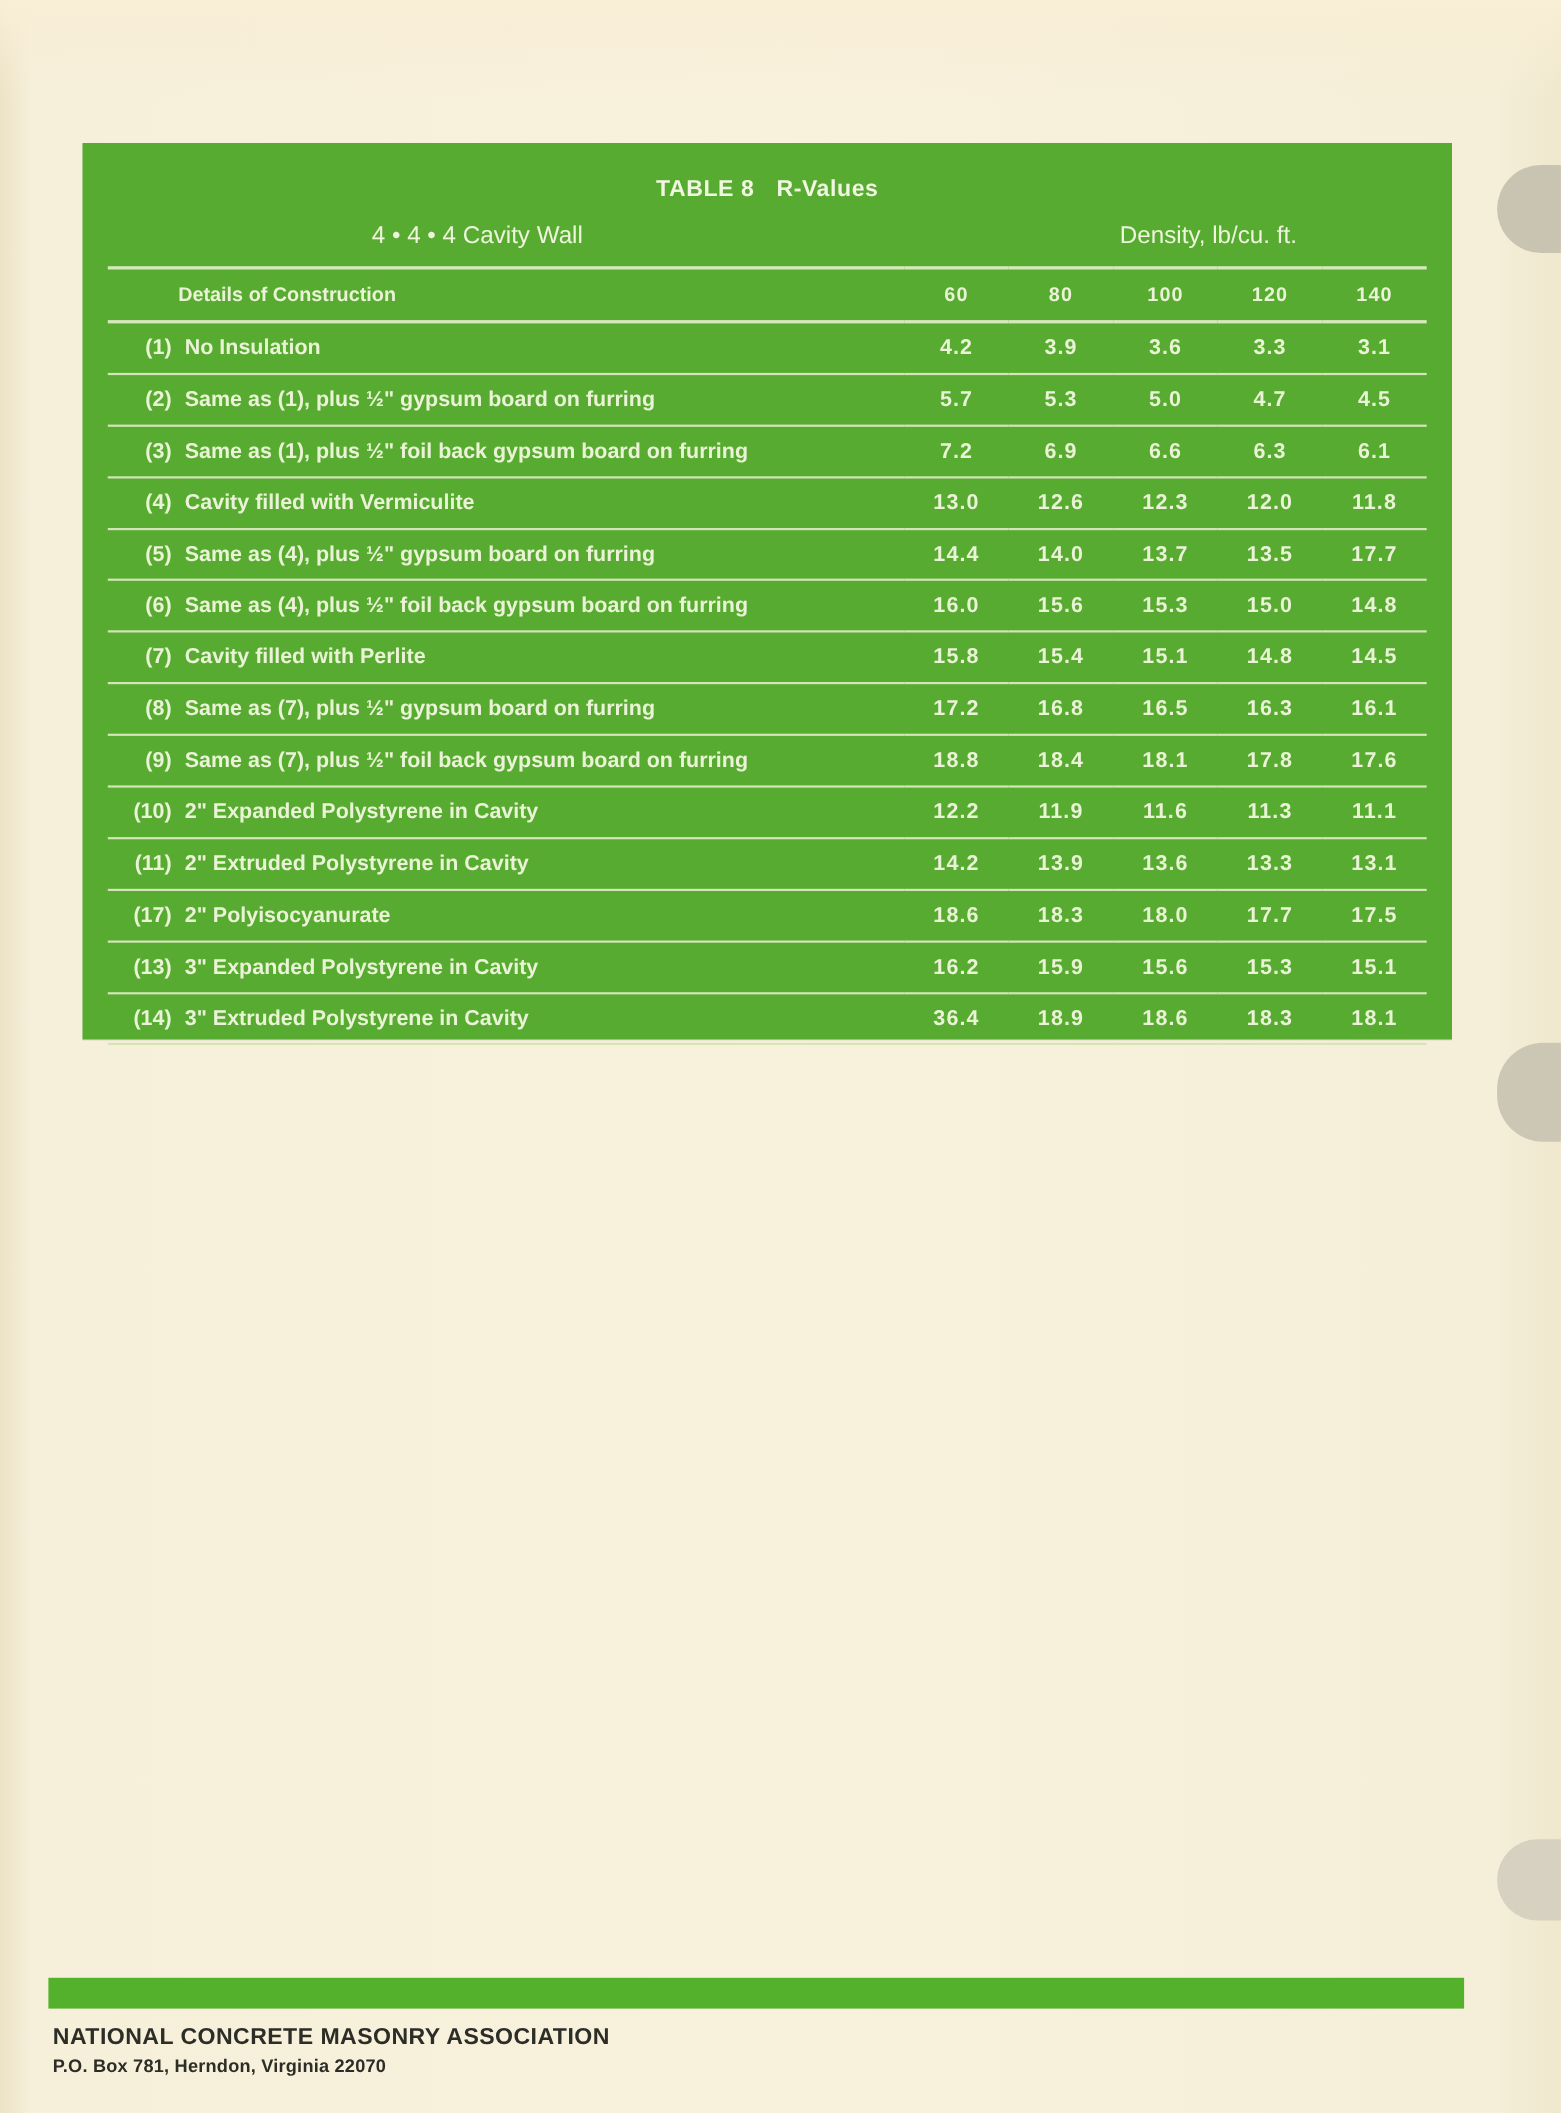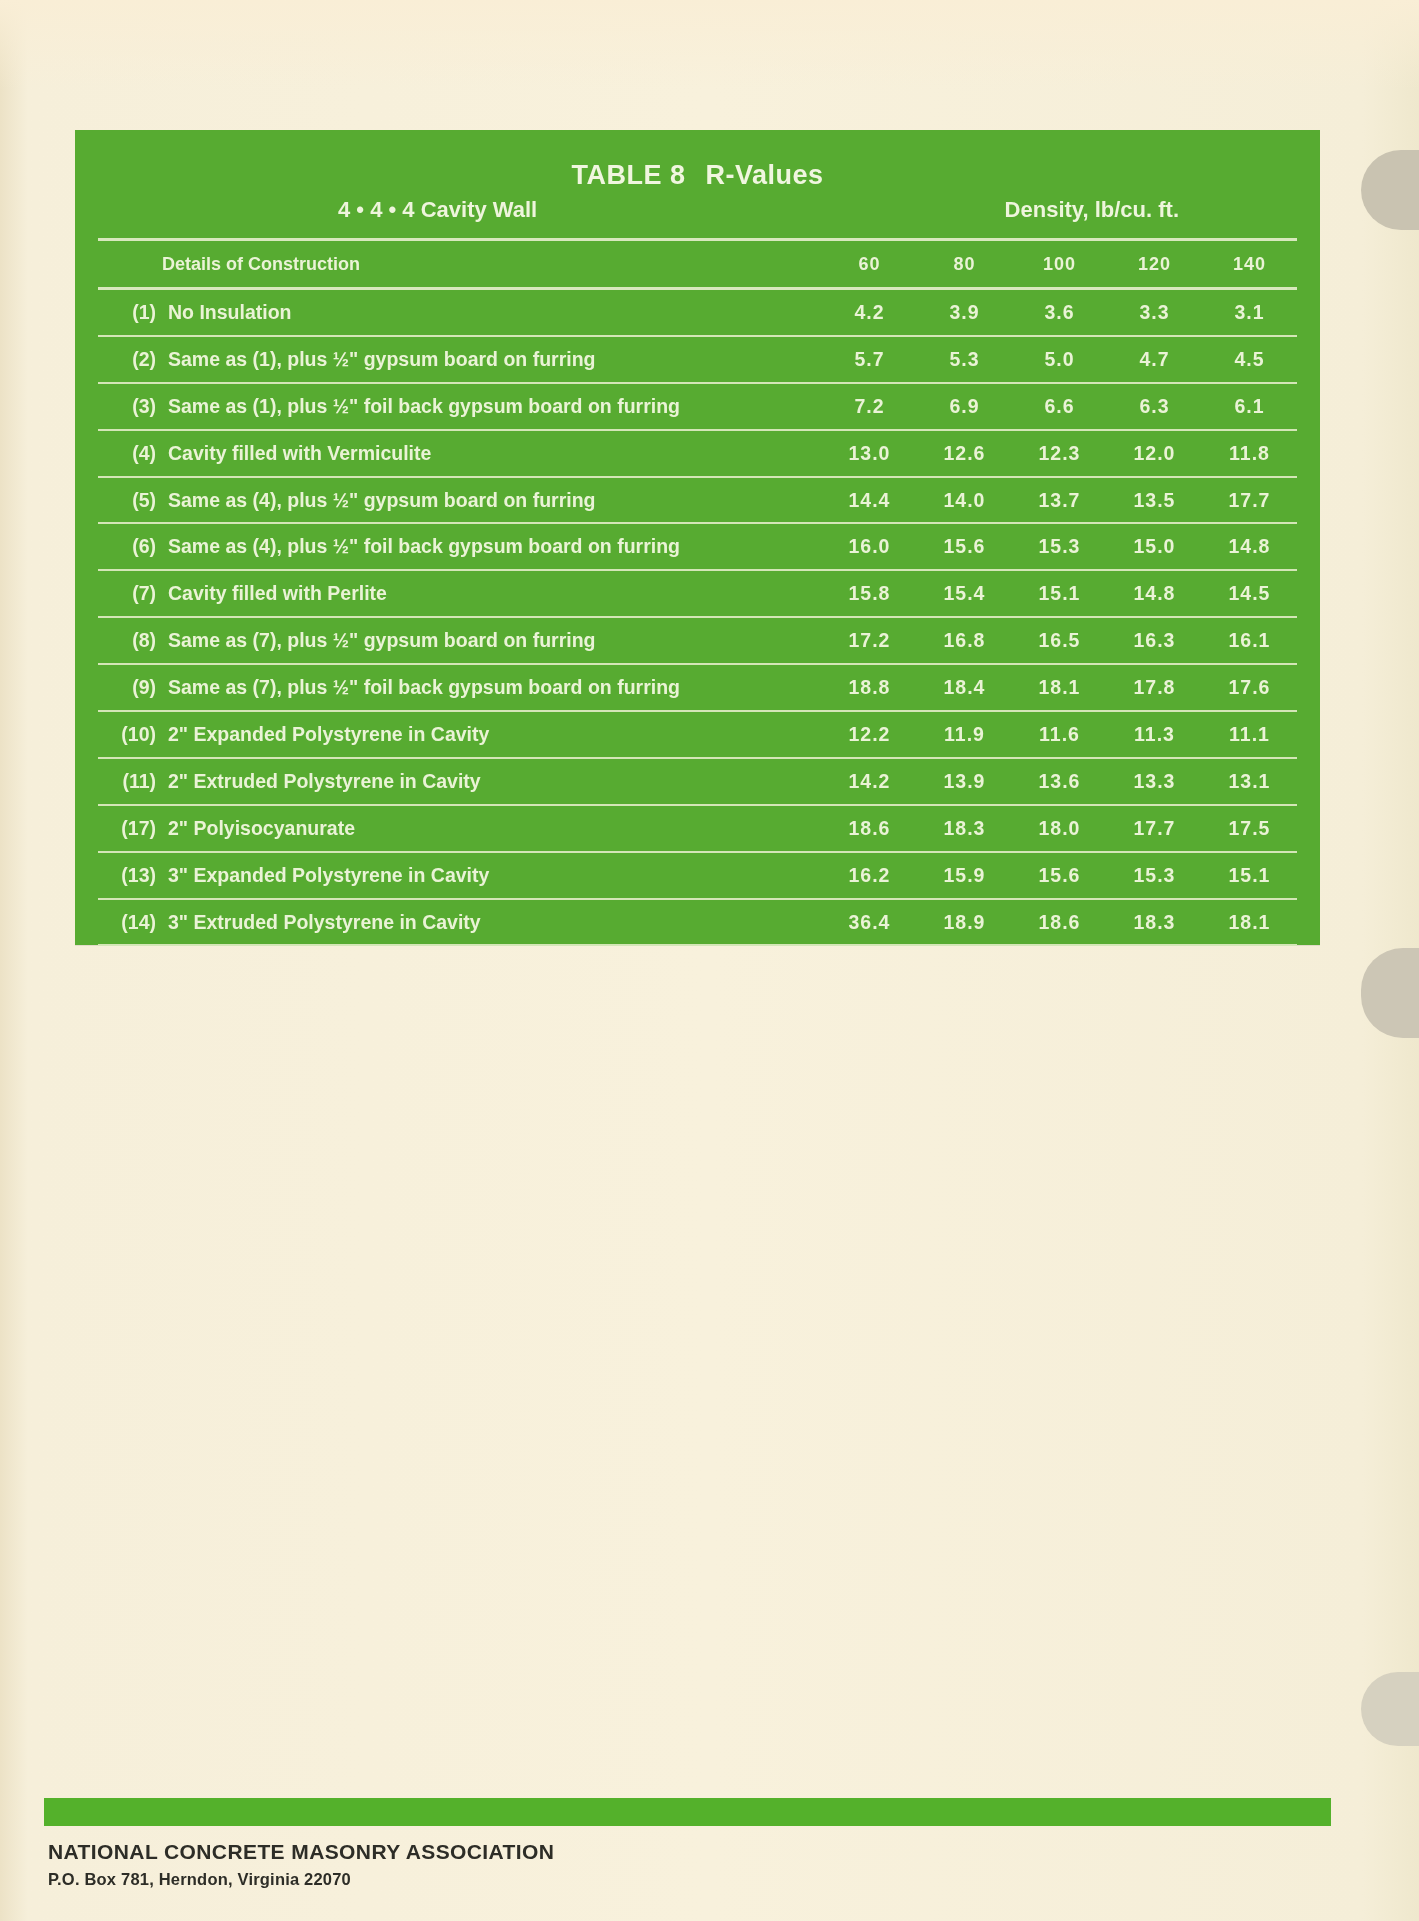--- a/index.html
+++ b/index.html
@@ -18,28 +18,28 @@
 
   
   .table-panel {
     position:absolute; left:75px; top:130px; width:1245px; height:815px;
     background:#57ab31; color:#edf5da;
     padding:0 23px; box-sizing:border-box;
     box-shadow:0 1px 0 rgba(0,0,0,0.08);
   }
   .panel-title{
     margin-top:30px; text-align:center;
-    font-size:27px; font-weight:bold; letter-spacing:0.5px;
+    font-size:21px; font-weight:bold; letter-spacing:0.5px;
     color:#f0f6df;
   }
   .panel-title .t-gap{ display:inline-block; width:20px; }
   .subtitle-row{
     display:flex; justify-content:space-between; align-items:baseline;
-    margin-top:6px; padding-left:240px; padding-right:118px;
-    font-size:22px; font-weight:bold; color:#eef5dc;
+    margin-top:17px; padding-left:240px; padding-right:118px;
+    font-size:22px; font-weight:normal; color:#eef5dc;
   }
 
   table.rv{
     width:100%; border-collapse:collapse; margin-top:15px;
     font-size:19.5px; font-weight:bold; color:#eaf3d6;
   }
   table.rv thead th{
     height:44px; border-top:3px solid #d8e8bd; border-bottom:3px solid #d8e8bd;
     font-size:18px; font-weight:bold; vertical-align:middle;
   }

